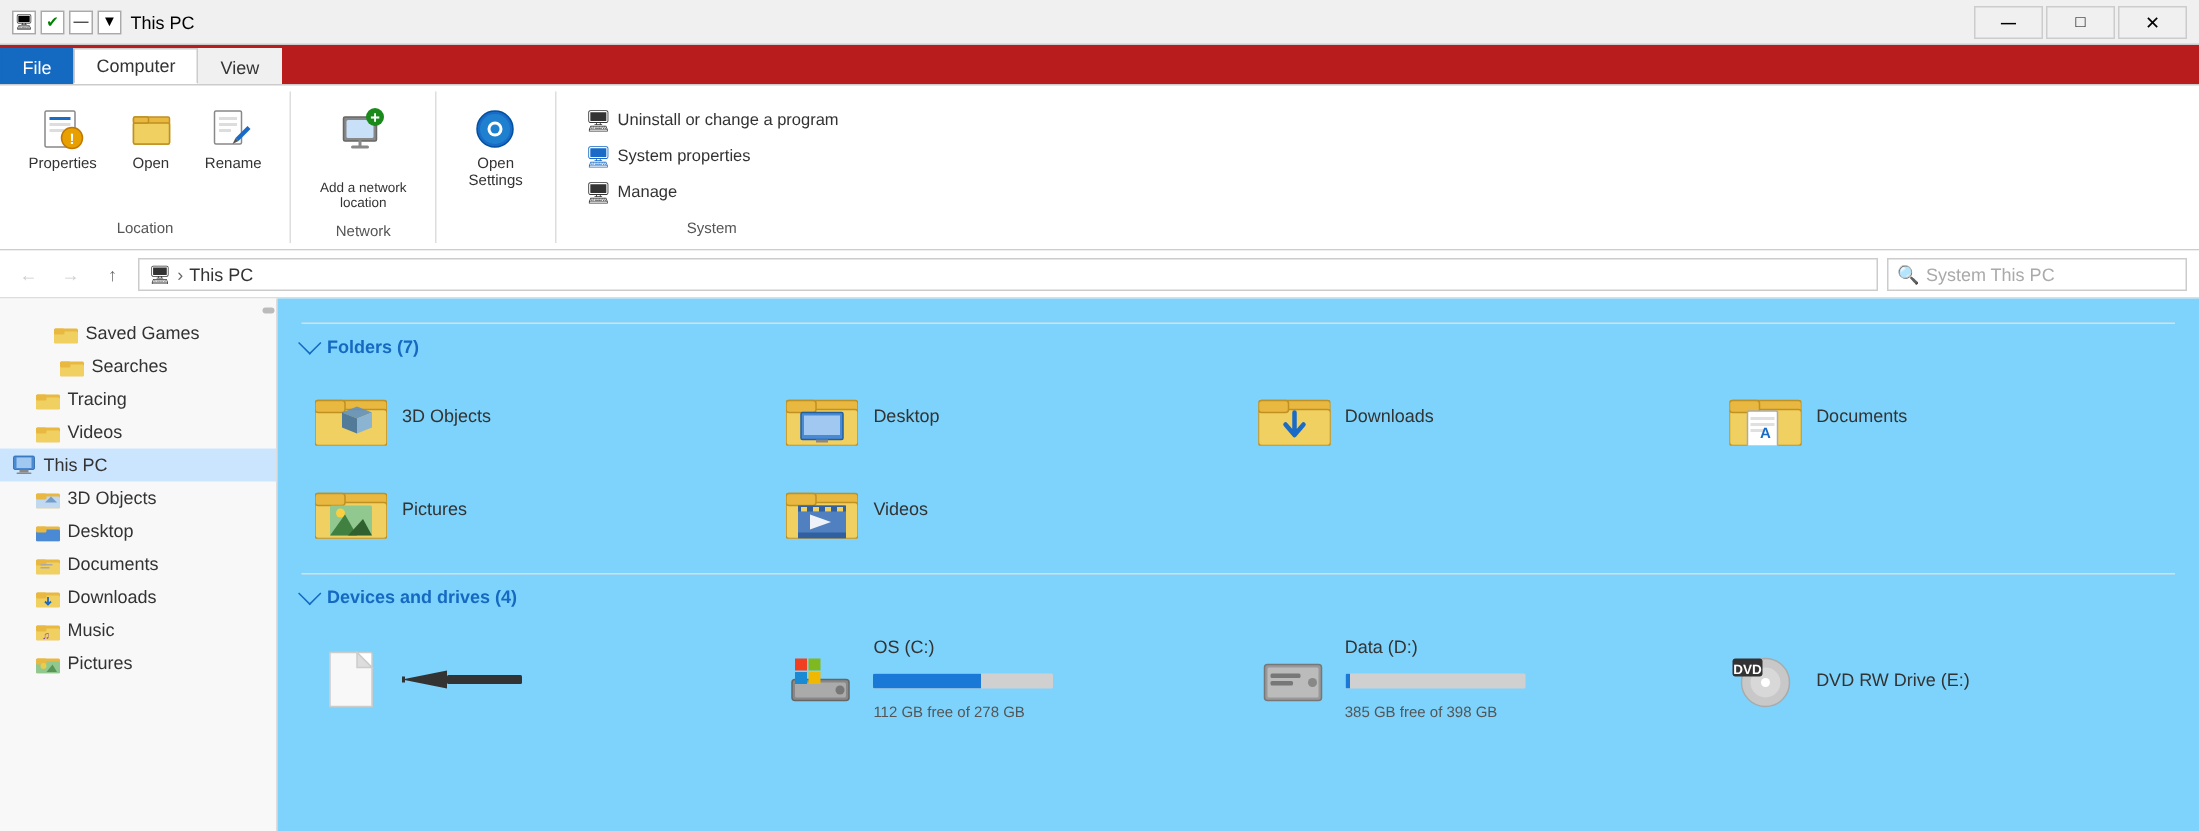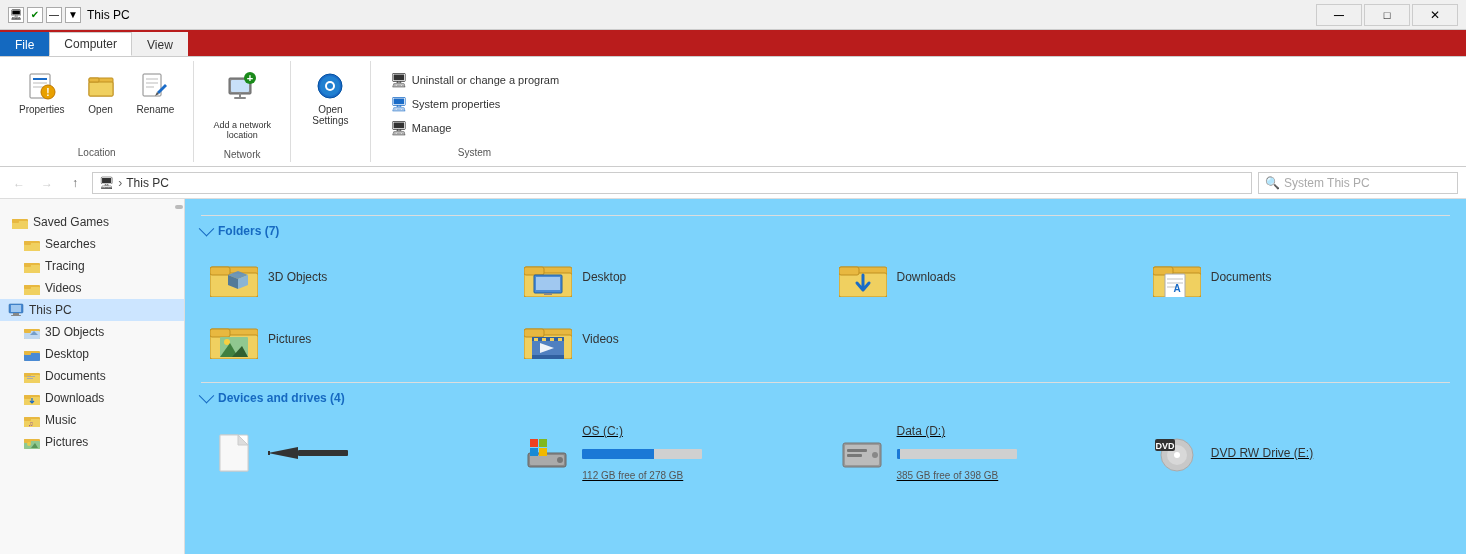--- a/index.html
+++ b/index.html
@@ -231,21 +231,21 @@
     .drive-item {
       display: flex;
       align-items: center;
       gap: 10px;
       padding: 6px 8px;
       cursor: pointer;
       border: 1px solid transparent;
       border-radius: 2px;
     }
     .drive-icon { width: 48px; height: 40px; flex-shrink: 0; display: flex; align-items: center; }
-    .drive-info { display: flex; flex-direction: column; gap: 11px; text-decoration: underline; }
+    .drive-info { display: flex; flex-direction: column; gap: 11px; }
     .drive-name { font-size: 12px; color: #333; }
     .drive-bar-container { width: 120px; height: 10px; background: #d0d0d0; border-radius: 1px; overflow: hidden; }
     .drive-bar { height: 100%; background: #1a78d6; }
     .drive-free { font-size: 10px; color: #555; }
 
     
     .folder-svg { width: 48px; height: 40px; }
 
     
     .sidebar::-webkit-scrollbar { width: 8px; }
@@ -411,31 +411,31 @@
 </div>
 
 <div class="main-layout">
 
   <div class="sidebar">
 
     <div style="display:flex;justify-content:flex-end;padding-right:0;">
       <div style="width:8px;height:4px;background:#bbb;border-radius:2px;margin:2px 1px;"></div>
     </div>
 
-    <div class="sidebar-item" style="padding-left:12px;">
+    <div class="sidebar-item" style="padding-left:36px;">
       <span class="sidebar-item-icon">
         <svg width="16" height="14" viewBox="0 0 16 14">
             <rect x="0" y="4" width="16" height="10" rx="1" fill="#e8b840"></rect>
             <rect x="0" y="6" width="16" height="8" rx="1" fill="#f0d060"></rect>
             <rect x="0" y="4" width="7" height="4" rx="1" fill="#e8b840"></rect>
           </svg>
       </span>
       <span>Saved Games</span>
     </div>
-    <div class="sidebar-item" style="padding-left:24px;">
+    <div class="sidebar-item" style="padding-left:40px;">
       <span class="sidebar-item-icon">
         <svg width="16" height="14" viewBox="0 0 16 14">
             <rect x="0" y="4" width="16" height="10" rx="1" fill="#e8b840"></rect>
             <rect x="0" y="6" width="16" height="8" rx="1" fill="#f0d060"></rect>
             <rect x="0" y="4" width="7" height="4" rx="1" fill="#e8b840"></rect>
           </svg>
       </span>
       <span>Searches</span>
     </div>
     <div class="sidebar-item" style="padding-left:24px;">

